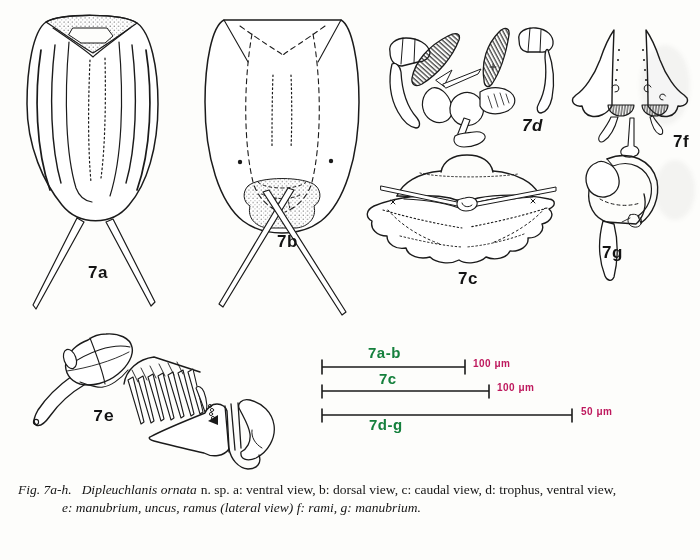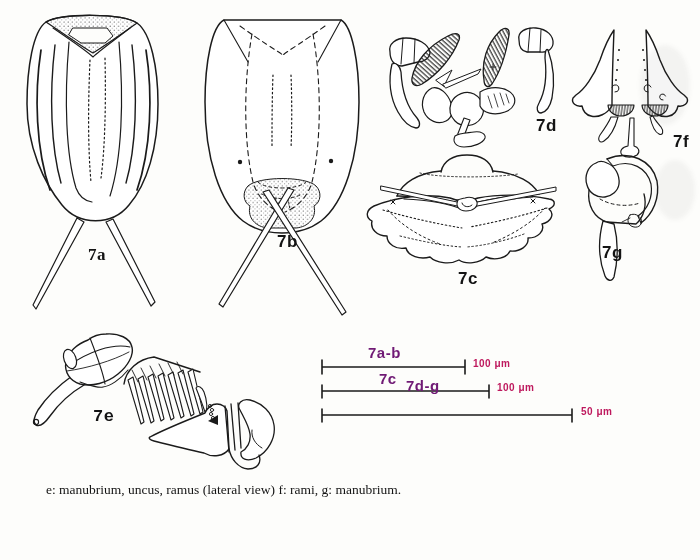--- a/index.html
+++ b/index.html
@@ -7,33 +7,33 @@
     position:relative;width:700px;height:560px;overflow:hidden;
     background:#fdfdfb;
     font-family:"Liberation Sans",sans-serif;
   }
   #art{position:absolute;left:0;top:0;}
   .plabel{
     position:absolute;font-weight:bold;font-size:17px;color:#141414;
     letter-spacing:0.5px;font-family:"Liberation Sans",sans-serif;white-space:nowrap;
   }
   .slabel{
-    position:absolute;font-weight:bold;font-size:15px;color:#701a75;
+    position:absolute;font-weight:bold;font-size:15px;color:#15803d;
     letter-spacing:0.5px;white-space:nowrap;
   }
   .sunit{
     position:absolute;font-weight:bold;font-size:10px;color:#be185d;
     letter-spacing:0.5px;white-space:nowrap;
   }
   .caption{
     position:absolute;left:18px;top:481px;width:672px;color:#141414;
     font-family:"Liberation Serif",serif;font-size:13.5px;line-height:18px;
   }
   .cap-line{white-space:nowrap;}
-  .cap-line2{margin-left:28px;}
+  .cap-line2{margin-left:44px;font-style:italic;}
   .ital{font-style:italic;}
   .fig-ref{margin-right:10px;}
   .species{margin-right:4px;}
   .smudge{position:absolute;border-radius:50%;background:rgba(60,60,60,0.05);filter:blur(2px);}
 </style>
 </head>
 <body>
 
 <div id="page">
 
@@ -202,32 +202,35 @@
     <g stroke-width="1.6">
       <path d="M322,367 H465 M322,360 V374 M465,360 V374"></path>
       <path d="M322,391 H489 M322,385 V398 M489,385 V398"></path>
       <path d="M322,415 H572 M322,409 V422 M572,409 V422"></path>
     </g>
   </svg>
 
   <div class="smudge" style="left:640px;top:45px;width:50px;height:80px;"></div>
   <div class="smudge" style="left:655px;top:160px;width:40px;height:60px;"></div>
 
-  <div class="plabel" style="left:88px;top:245px;font-family:Liberation Serif, serif;">7a</div>
+  <div class="plabel" style="left:88px;top:263px;">7a</div>
   <div class="plabel" style="left:277px;top:232px;">7b</div>
   <div class="plabel" style="left:458px;top:269px;">7c</div>
-  <div class="plabel" style="left:536px;top:116px;">7d</div>
+  <div class="plabel" style="left:522px;top:116px;font-style:italic;">7d</div>
   <div class="plabel" style="left:93px;top:407px;font-family:Liberation Mono, monospace;">7e</div>
   <div class="plabel" style="left:673px;top:132px;">7f</div>
   <div class="plabel" style="left:602px;top:243px;">7g</div>
 
   <div class="slabel" style="left:368px;top:344px;">7a-b</div>
   <div class="sunit" style="left:473px;top:358px;">100 μm</div>
   <div class="slabel" style="left:379px;top:370px;">7c</div>
   <div class="sunit" style="left:497px;top:382px;">100 μm</div>
-  <div class="slabel" style="left:369px;top:377px;margin-left:37px;">7d-g</div>
+  <div class="slabel" style="left:369px;top:416px;">7d-g</div>
   <div class="sunit" style="left:581px;top:406px;">50 μm</div>
 
   <div class="caption">
+    <div class="cap-line">
+      <span class="ital fig-ref">Fig. 7a-h.</span><span class="ital species">Dipleuchlanis ornata</span><span>n. sp. a: ventral view, b: dorsal view, c: caudal view, d: trophus, ventral view,</span>
+    </div>
     <div class="cap-line cap-line2">e: manubrium, uncus, ramus (lateral view) f: rami, g: manubrium.</div>
   </div>
 
 </div>
 
 </body></html>

